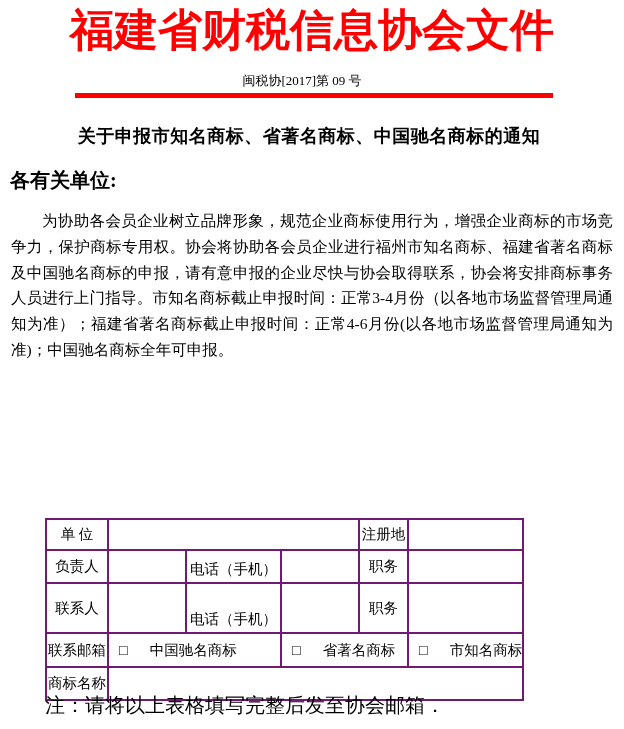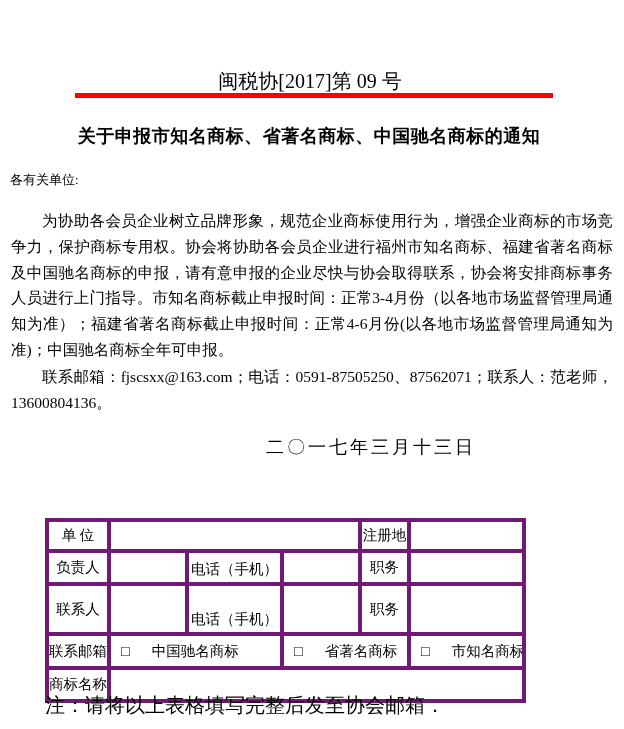--- a/index.html
+++ b/index.html
@@ -15,39 +15,39 @@
     position:absolute;top:4px;left:0;width:624px;
     text-align:center;
     font-family:"Liberation Sans","DejaVu Sans",sans-serif;
     font-weight:900;
     font-size:44px;line-height:52px;
     color:#ff0000;
     letter-spacing:0px;
     white-space:nowrap;
   }
   .doc-number{
-    position:absolute;top:71px;left:8px;width:604px;
+    position:absolute;top:71px;left:0;width:604px;
     text-align:center;
-    font-size:20px;line-height:20px;
+    font-size:13px;line-height:20px;
   }
   .red-rule{
     position:absolute;top:93px;left:75px;
     width:478px;height:5px;
     background:#ff0000;
   }
   .notice-title{
     position:absolute;top:125px;left:0;width:618px;
     text-align:center;
     font-weight:bold;
     font-size:18px;line-height:22px;
     letter-spacing:0.5px;
   }
   .salutation{
     position:absolute;top:169px;left:10px;
-    font-size:13px;line-height:22px;
+    font-size:20px;line-height:22px;font-weight:bold;
   }
   .body-block{
     position:absolute;top:207px;left:10px;right:10px;
   }
   .body-para{
     margin:1px;
     font-size:15.5px;
     line-height:25.8px;
     text-align:justify;
     text-indent:31px;
@@ -59,21 +59,21 @@
     white-space:nowrap;
   }
   .form-table{
     position:absolute;top:518px;left:45px;
     border-collapse:collapse;
     table-layout:fixed;
     width:477px;
     font-size:14.5px;
   }
   .form-table td{
-    border:4px solid #701a75;
+    border:2px solid #701a75;
     padding:0;
     vertical-align:middle;
     overflow:hidden;
   }
   .form-table td.lbl{
     text-align:center;
   }
   .form-table td.phone-cell{
     vertical-align:bottom;
     text-align:center;
@@ -97,35 +97,34 @@
   .note{
     position:absolute;top:696px;left:45px;
     font-size:20px;line-height:18px;
   }
 </style>
 </head>
 <body>
 
 <div class="page">
 
+  <div class="org-title">福建省财税信息协会文件</div>
 
   <div class="doc-number">闽税协[2017]第 09 号</div>
 
   <div class="red-rule"></div>
 
   <div class="notice-title">关于申报市知名商标、省著名商标、中国驰名商标的通知</div>
 
   <div class="salutation">各有关单位:</div>
 
   <div class="body-block">
     <p class="body-para">为协助各会员企业树立品牌形象，规范企业商标使用行为，增强企业商标的市场竞争力，保护商标专用权。协会将协助各会员企业进行福州市知名商标、福建省著名商标及中国驰名商标的申报，请有意申报的企业尽快与协会取得联系，协会将安排商标事务人员进行上门指导。市知名商标截止申报时间：正常3-4月份（以各地市场监督管理局通知为准）；福建省著名商标截止申报时间：正常4-6月份(以各地市场监督管理局通知为准)；中国驰名商标全年可申报。</p>
-    <p class="body-para">联系邮箱：fjscsxx@163.com；电话：0591-87505250、87562071；联系人：范老师，13600804136。</p>
   </div>
 
-  <div class="doc-date">二〇一七年三月十三日</div>
 
   <table class="form-table">
     <colgroup>
       <col style="width:62px">
       <col style="width:78px">
       <col style="width:95px">
       <col style="width:78px">
       <col style="width:49px">
       <col style="width:115px">
     </colgroup>

